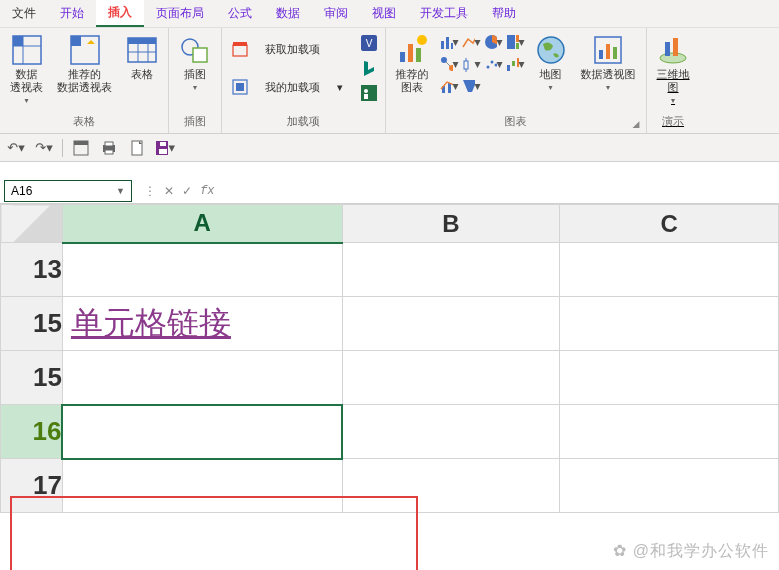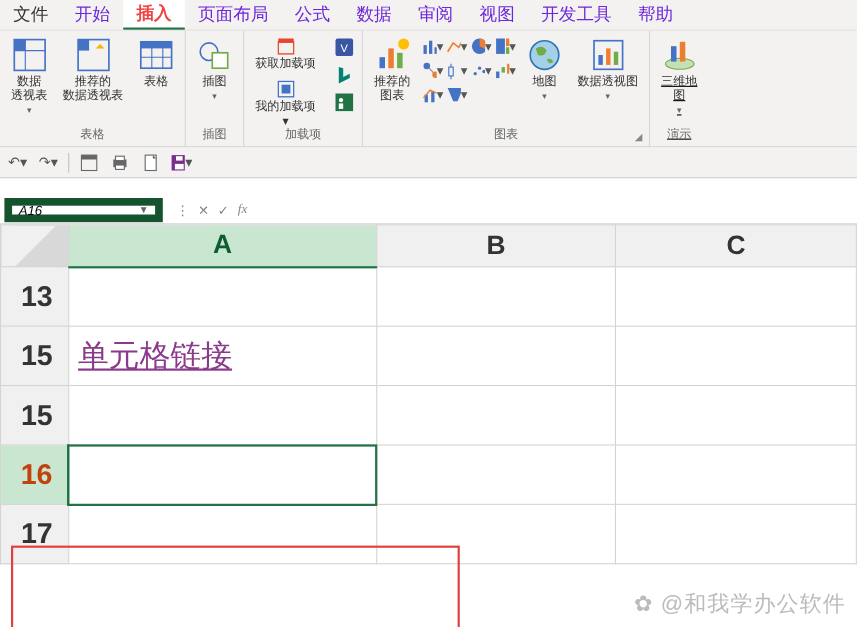--- a/index.html
+++ b/index.html
@@ -1,64 +1,64 @@
 <!DOCTYPE html>
 <html><head>
 <meta charset="utf-8">
 <style>
 * { margin: 0; padding: 0; box-sizing: border-box; font-family: "Microsoft YaHei", Arial, sans-serif; }
 body { width: 779px; height: 570px; background: #fff; overflow: hidden; position: relative; }
 
-.tabs { background: #f3f2f1; display: flex; height: 28px; align-items: stretch; font-size: 16px; border-bottom: 1px solid #e1dfdd; }
+.tabs { background: #f3f2f1; display: flex; height: 28px; align-items: stretch; font-size: 12px; border-bottom: 1px solid #e1dfdd; }
 .tab { padding: 6px 12px; color: #6d28d9; cursor: pointer; display: flex; align-items: center; }
 .tab.active { background: #fff; border-bottom: 2px solid #217346; color: #ef4444; font-weight: bold; }
 .tab.file { color: #333; }
 
 .ribbon { background: #f3f2f1; height: 106px; display: flex; border-bottom: 1px solid #d0d0d0; }
 .rgroup { border-right: 1px solid #d6d6d6; display: flex; flex-direction: column; justify-content: space-between; padding: 4px 6px 2px; }
 .rgroup-body { display: flex; gap: 6px; align-items: flex-start; flex: 1; }
 .rgroup-label { text-align: center; font-size: 11px; color: #666; padding: 2px 0; position: relative; }
 .rgroup-label .launcher { position: absolute; right: 0; bottom: 2px; font-size: 9px; color: #888; }
 
 .big-btn { display: flex; flex-direction: column; align-items: center; gap: 2px; padding: 2px 4px; cursor: pointer; min-width: 40px; }
 .big-btn .ico { width: 32px; height: 32px; display: flex; align-items: center; justify-content: center; }
 .big-btn .lbl { font-size: 11px; color: #333; text-align: center; line-height: 1.2; white-space: pre-line; }
 .big-btn .caret { font-size: 8px; color: #666; }
 
-.small-btn { display: flex; align-items: center; gap: 0; padding: 2px 4px; cursor: pointer; font-size: 11px; color: #333; flex-direction: column; }
+.small-btn { display: flex; align-items: center; gap: 17px; padding: 2px 4px; cursor: pointer; font-size: 11px; color: #333; }
 .small-btn .ico { width: 16px; height: 16px; display: flex; align-items: center; justify-content: center; }
 .vstack { display: flex; flex-direction: column; gap: 4px; }
 .hstack { display: flex; gap: 2px; align-items: center; }
 .mini-ico { width: 20px; height: 20px; display: flex; align-items: center; justify-content: center; cursor: pointer; font-size: 12px; color: #555; }
 
 .qat { background: #f3f2f1; height: 28px; display: flex; align-items: center; gap: 8px; padding: 0 6px; border-bottom: 1px solid #d0d0d0; }
 .qat .qbtn { width: 20px; height: 20px; display: flex; align-items: center; justify-content: center; cursor: pointer; color: #555; font-size: 13px; }
 .qat-sep { width: 1px; height: 18px; background: #c0c0c0; }
 
 .namebox-row { height: 26px; display: flex; align-items: center; border-bottom: 1px solid #d0d0d0; background: #fff; margin-top: 16px; }
-.namebox { width: 144px; border: 7px solid #14532d; height: 22px; font-size: 12px; padding: 0 6px; margin-left: 4px; display: flex; align-items: center; justify-content: space-between; font-style: italic; }
+.namebox { width: 128px; border: 1px solid #14532d; height: 22px; font-size: 12px; padding: 0 6px; margin-left: 4px; display: flex; align-items: center; justify-content: space-between; }
 .namebox .dd { font-size: 9px; color: #666; }
 .fx-tools { display: flex; gap: 8px; align-items: center; margin-left: 12px; color: #888; font-size: 12px; }
-.fx-tools .fx { font-style: italic; font-family: Liberation Serif, serif; }
+.fx-tools .fx { font-style: italic; font-family: Liberation Mono, monospace; }
 
 .sheet { position: relative; }
 .sheet table { border-collapse: collapse; width: 100%; }
 .sheet th, .sheet td { border: 1px solid #d4d4d4; }
 .corner { width: 62px; height: 38px; background: linear-gradient(135deg, #f0f0f0 50%, #d8d8d8 50%); }
 .colhdr { background: #f0f0f0; text-align: center; font-size: 24px; color: #333; height: 38px; }
 .colhdr.sel { background: #c8e6d0; border-bottom: 2px solid #217346; color: #0e5c2f; }
-.rowhdr { background: #f0f0f0; text-align: center; padding-left: 4px; font-size: 26px; color: #333; width: 62px; }
-.rowhdr.sel { background: #c8e6d0; border-right: 2px solid #217346; color: #c2410c; }
+.rowhdr { background: #f0f0f0; text-align: right; padding-left: 4px; font-size: 26px; color: #333; width: 62px; }
+.rowhdr.sel { background: #c8e6d0; border-right: 2px solid #217346; color: #4d7c0f; }
 .cell { height: 54px; font-size: 26px; padding: 0 8px; }
 .cell.active { outline: 2px solid #217346; outline-offset: -1px; }
-.link-cell a { color: #8b3a8b; text-decoration: underline; font-size: 28px; }
+.link-cell a { color: #8b3a8b; text-decoration: underline; font-size: 32px; }
 
 .red-annot { position: absolute; left: 10px; top: 292px; width: 408px; height: 130px; border: 2px solid #e04040; pointer-events: none; }
 
-.watermark { position: absolute; right: 10px; bottom: 8px; color: rgba(180,180,180,0.9); font-size: 20px; letter-spacing: 1px; }
+.watermark { position: absolute; right: 10px; bottom: 8px; color: rgba(180,180,180,0.9); font-size: 16px; letter-spacing: 1px; }
 
 svg { display: block; }
 </style>
 </head>
 <body>
 
 <div class="tabs">
   <div class="tab file">文件</div>
   <div class="tab">开始</div>
   <div class="tab active">插入</div>

